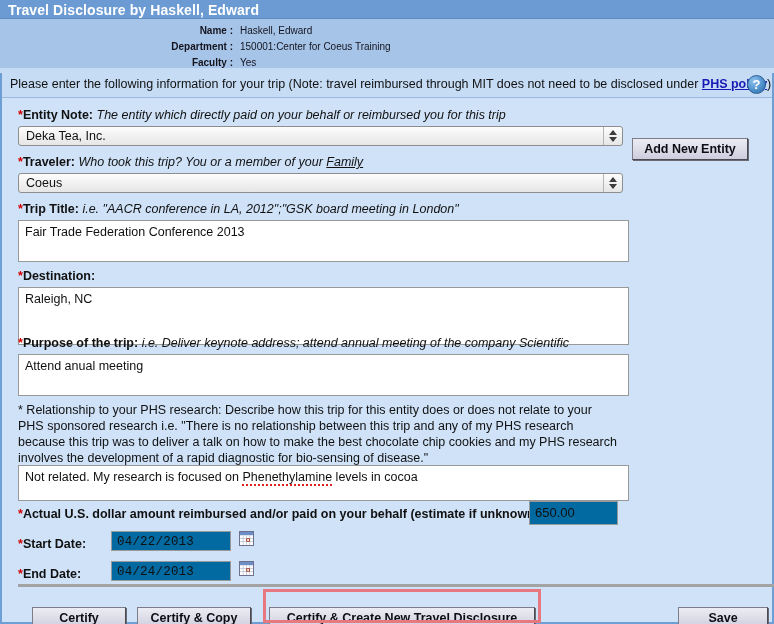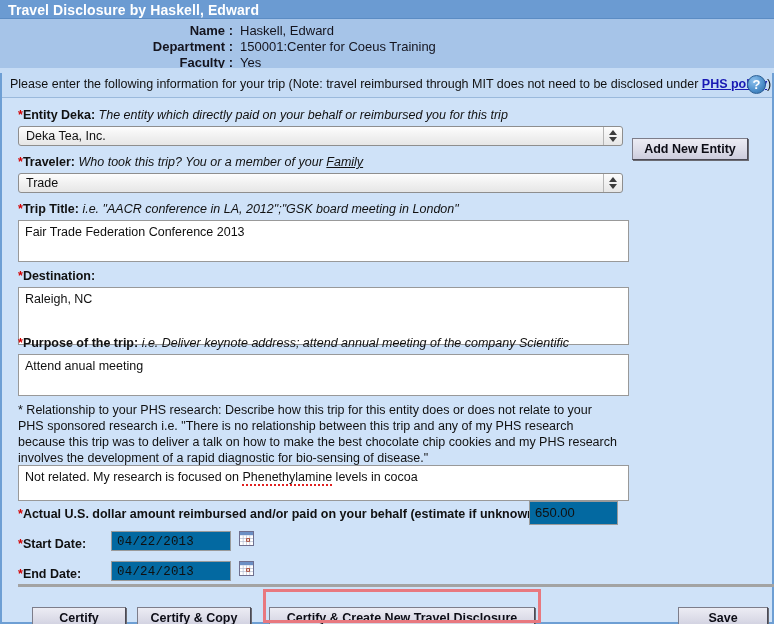--- a/index.html
+++ b/index.html
@@ -50,21 +50,21 @@
     height: 49px;
     background: #a6c4e8;
     box-sizing: border-box;
   }
   .inforow {
     position: absolute;
     left: 0;
     width: 100%;
     height: 16px;
     line-height: 16px;
-    font-size: 13px;
+    font-size: 10px;
     white-space: nowrap;
   }
   .inforow .lbl {
     position: absolute;
     left: 0;
     width: 233px;
     text-align: right;
     font-weight: bold;
     color: #14141e;
   }
@@ -318,34 +318,34 @@
 
   <div class="band-sep"></div>
 
   <div class="panel">
 
     <div class="instr">
       <div class="instr-text"><span>Please enter the following information for your trip (Note: travel reimbursed through MIT does not need to be disclosed under </span><span class="instr-link">PHS policy</span><span>)</span></div>
       <div class="help-icon">?</div>
     </div>
 
-    <div class="flabel" style="top:35px;"><span class="star">*</span><span class="strong">Entity Deka:</span>
+    <div class="flabel" style="top:35px;"><span class="star">*</span><span class="strong">Entity Note:</span>
       <span class="hint">The entity which directly paid on your behalf or reimbursed you for this trip</span>
     </div>
     <div class="sel" style="left:16px; top:53px; width:605px;">
       <span class="sel-val">Deka Tea, Inc.</span>
       <span class="sel-arrows"></span>
     </div>
     <div class="btn" style="left:630px; top:53px; width:116px;">Add New Entity</div>
 
     <div class="flabel" style="top:82px;"><span class="star">*</span><span class="strong">Traveler:</span>
       <span class="hint">Who took this trip? You or a member of your </span><span class="hint uline">Family</span>
     </div>
     <div class="sel" style="left:16px; top:100px; width:605px;">
-      <span class="sel-val">Trade</span>
+      <span class="sel-val">Coeus</span>
       <span class="sel-arrows"></span>
     </div>
 
     <div class="flabel" style="top:129px;"><span class="star">*</span><span class="strong">Trip Title:</span>
       <span class="hint">i.e. "AACR conference in LA, 2012";"GSK board meeting in London"</span>
     </div>
     <div class="tbox" style="left:16px; top:147px; width:611px; height:42px;">
       <span class="tval">Fair Trade Federation Conference 2013</span>
     </div>
 

